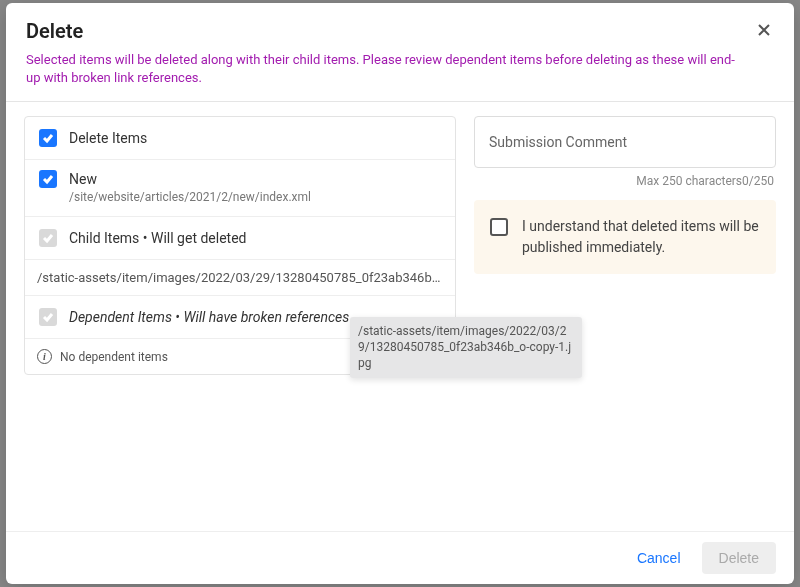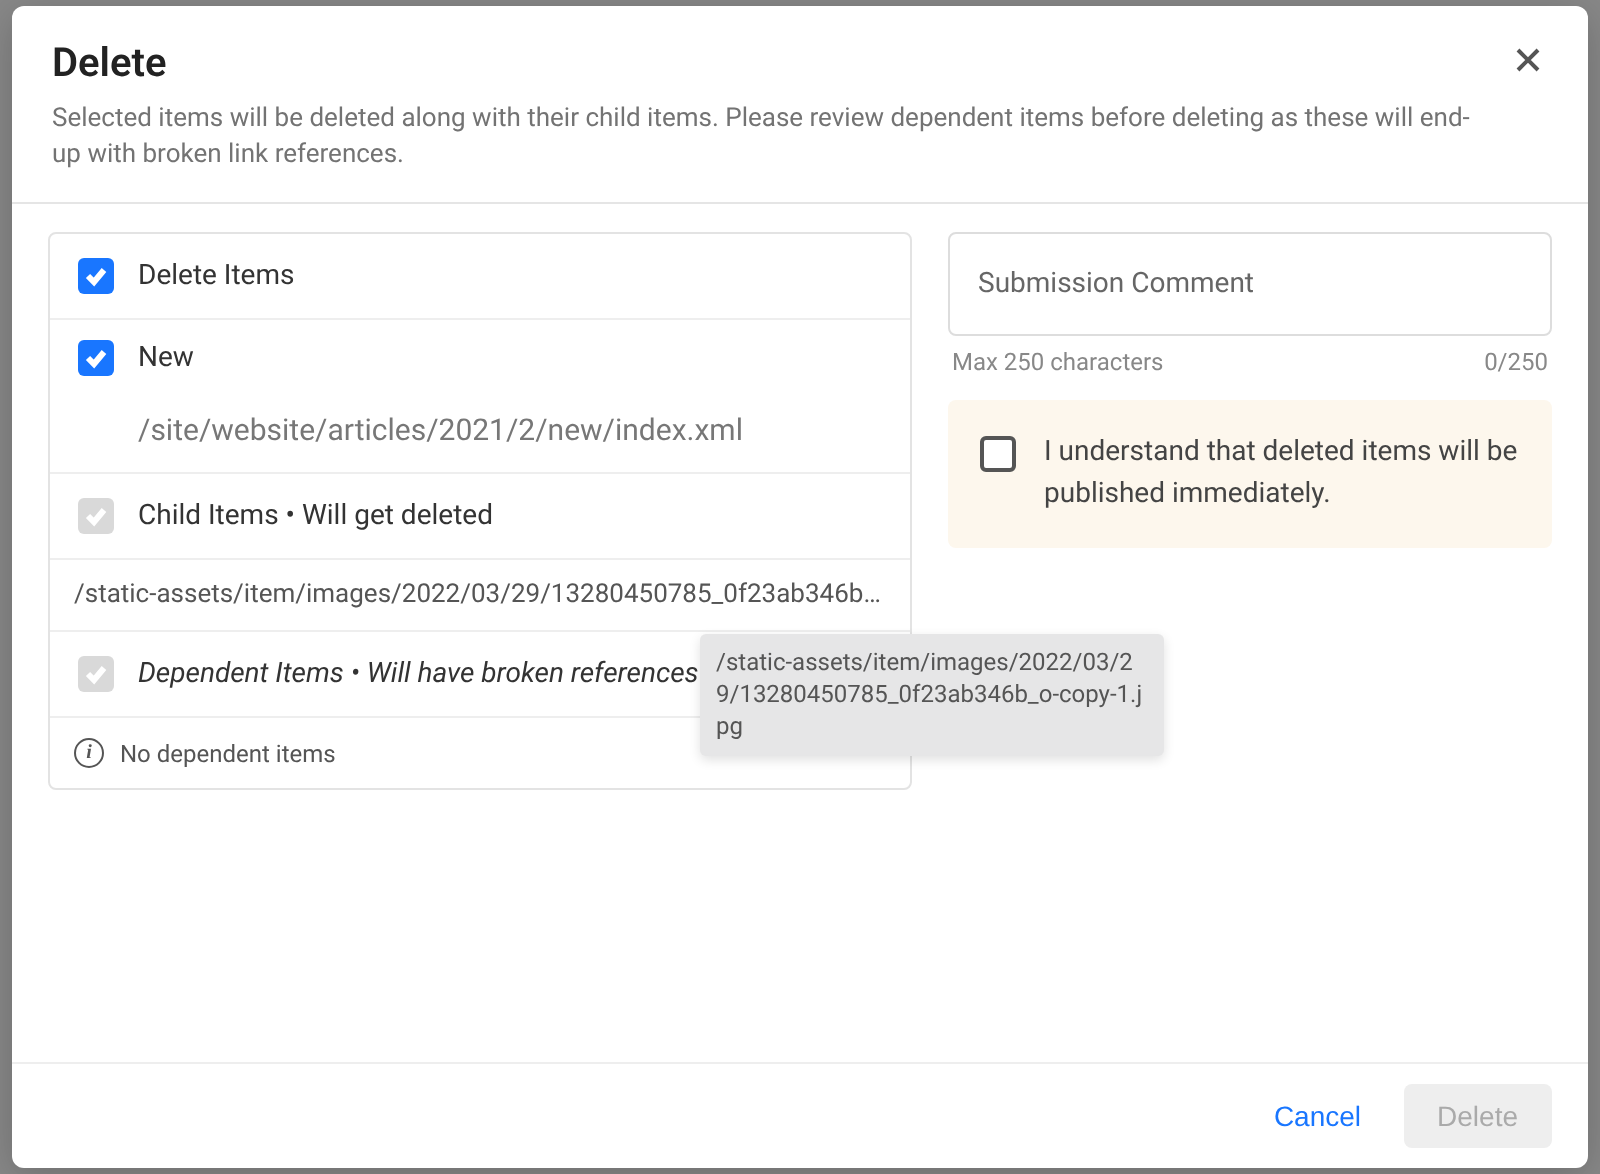--- a/index.html
+++ b/index.html
@@ -27,21 +27,21 @@
     position: relative;
   }
   .title {
     font-size: 20px;
     font-weight: 600;
     margin: 0 0 8px 0;
     color: #222;
   }
   .desc {
     font-size: 13px;
-    color: #737373;
+    color: #a21caf;
     line-height: 1.4;
     margin: 0;
     padding-right: 30px;
   }
   .close-btn {
     position: absolute;
     top: 14px; right: 16px;
     width: 28px; height: 28px;
     border: none;
     background: transparent;
@@ -76,36 +76,36 @@
     gap: 12px;
     border-bottom: 1px solid #eee;
     min-width: 0;
   }
   .section-row:last-child { border-bottom: none; }
   .section-row.subrow {
     padding-left: 14px;
     padding-top: 10px; 
     flex-direction: column;
     align-items: flex-start;
-    gap: 18px;
+    gap: 2px;
   }
   .subrow-top {
     display: flex; align-items: center; gap: 12px;
   }
   .cbx {
     width: 18px; height: 18px;
     border-radius: 3px;
     display: inline-flex; align-items: center; justify-content: center;
     flex-shrink: 0;
   }
   .cbx.checked { background: #1976ff; }
   .cbx.disabled { background: #d9d9d9; }
   .cbx svg { width: 12px; height: 12px; stroke: #fff; stroke-width: 3; fill: none; }
   .row-label { font-size: 14px; color: #333; }
-  .row-sub { font-size: 15px; color: #777; padding-left: 30px; }
+  .row-sub { font-size: 12px; color: #777; padding-left: 30px; }
 
   .path-row {
     padding: 10px 12px;
     font-size: 13px;
     color: #555;
     border-bottom: 1px solid #eee;
     white-space: nowrap;
     overflow: hidden;
     text-overflow: ellipsis;
     position: relative;
@@ -139,21 +139,21 @@
     border: 1px solid #ddd;
     border-radius: 4px;
     padding: 14px 14px;
     color: #666;
     font-size: 14px;
     background: #fff;
     height: 52px;
     display: flex; align-items: center;
   }
   .char-row {
-    display: flex; justify-content: space-between;
+    display: flex; justify-content: flex-end;
     font-size: 12px;
     color: #888;
     padding: 0 2px 6px 2px;
   }
   .confirm-box {
     background: #fdf7ed;
     border-radius: 4px;
     padding: 16px 16px;
     display: flex;
     align-items: flex-start;

